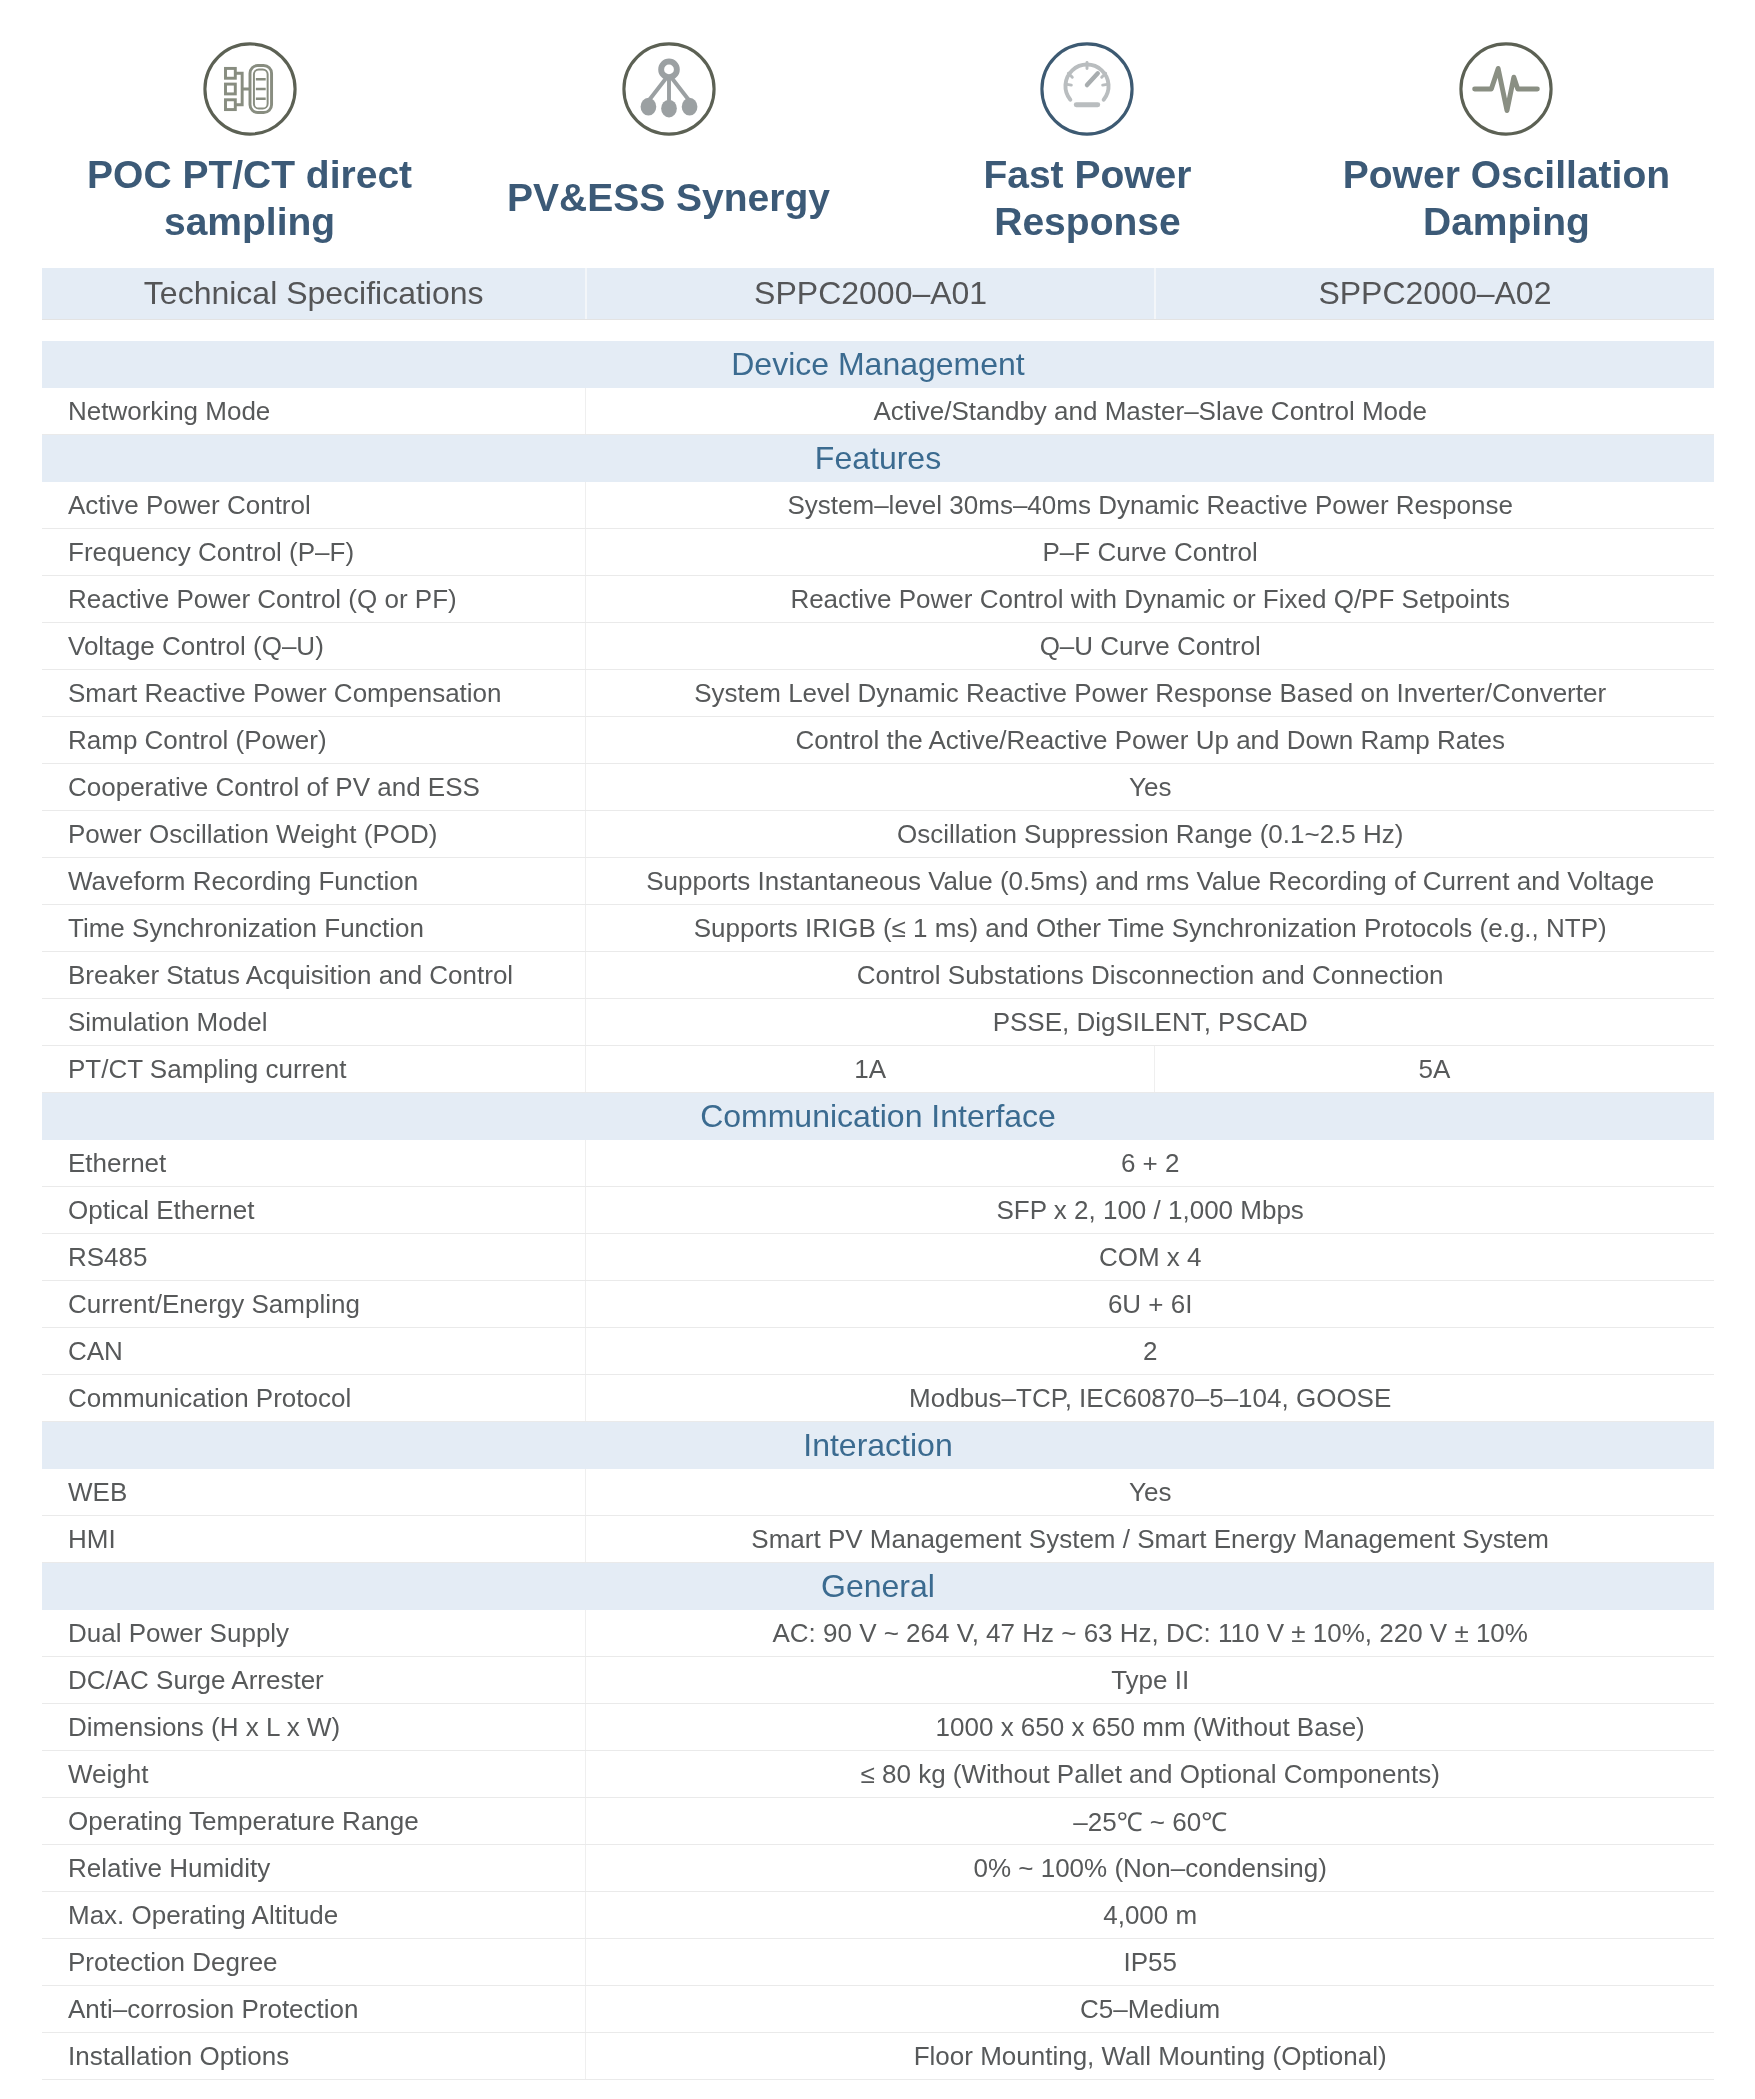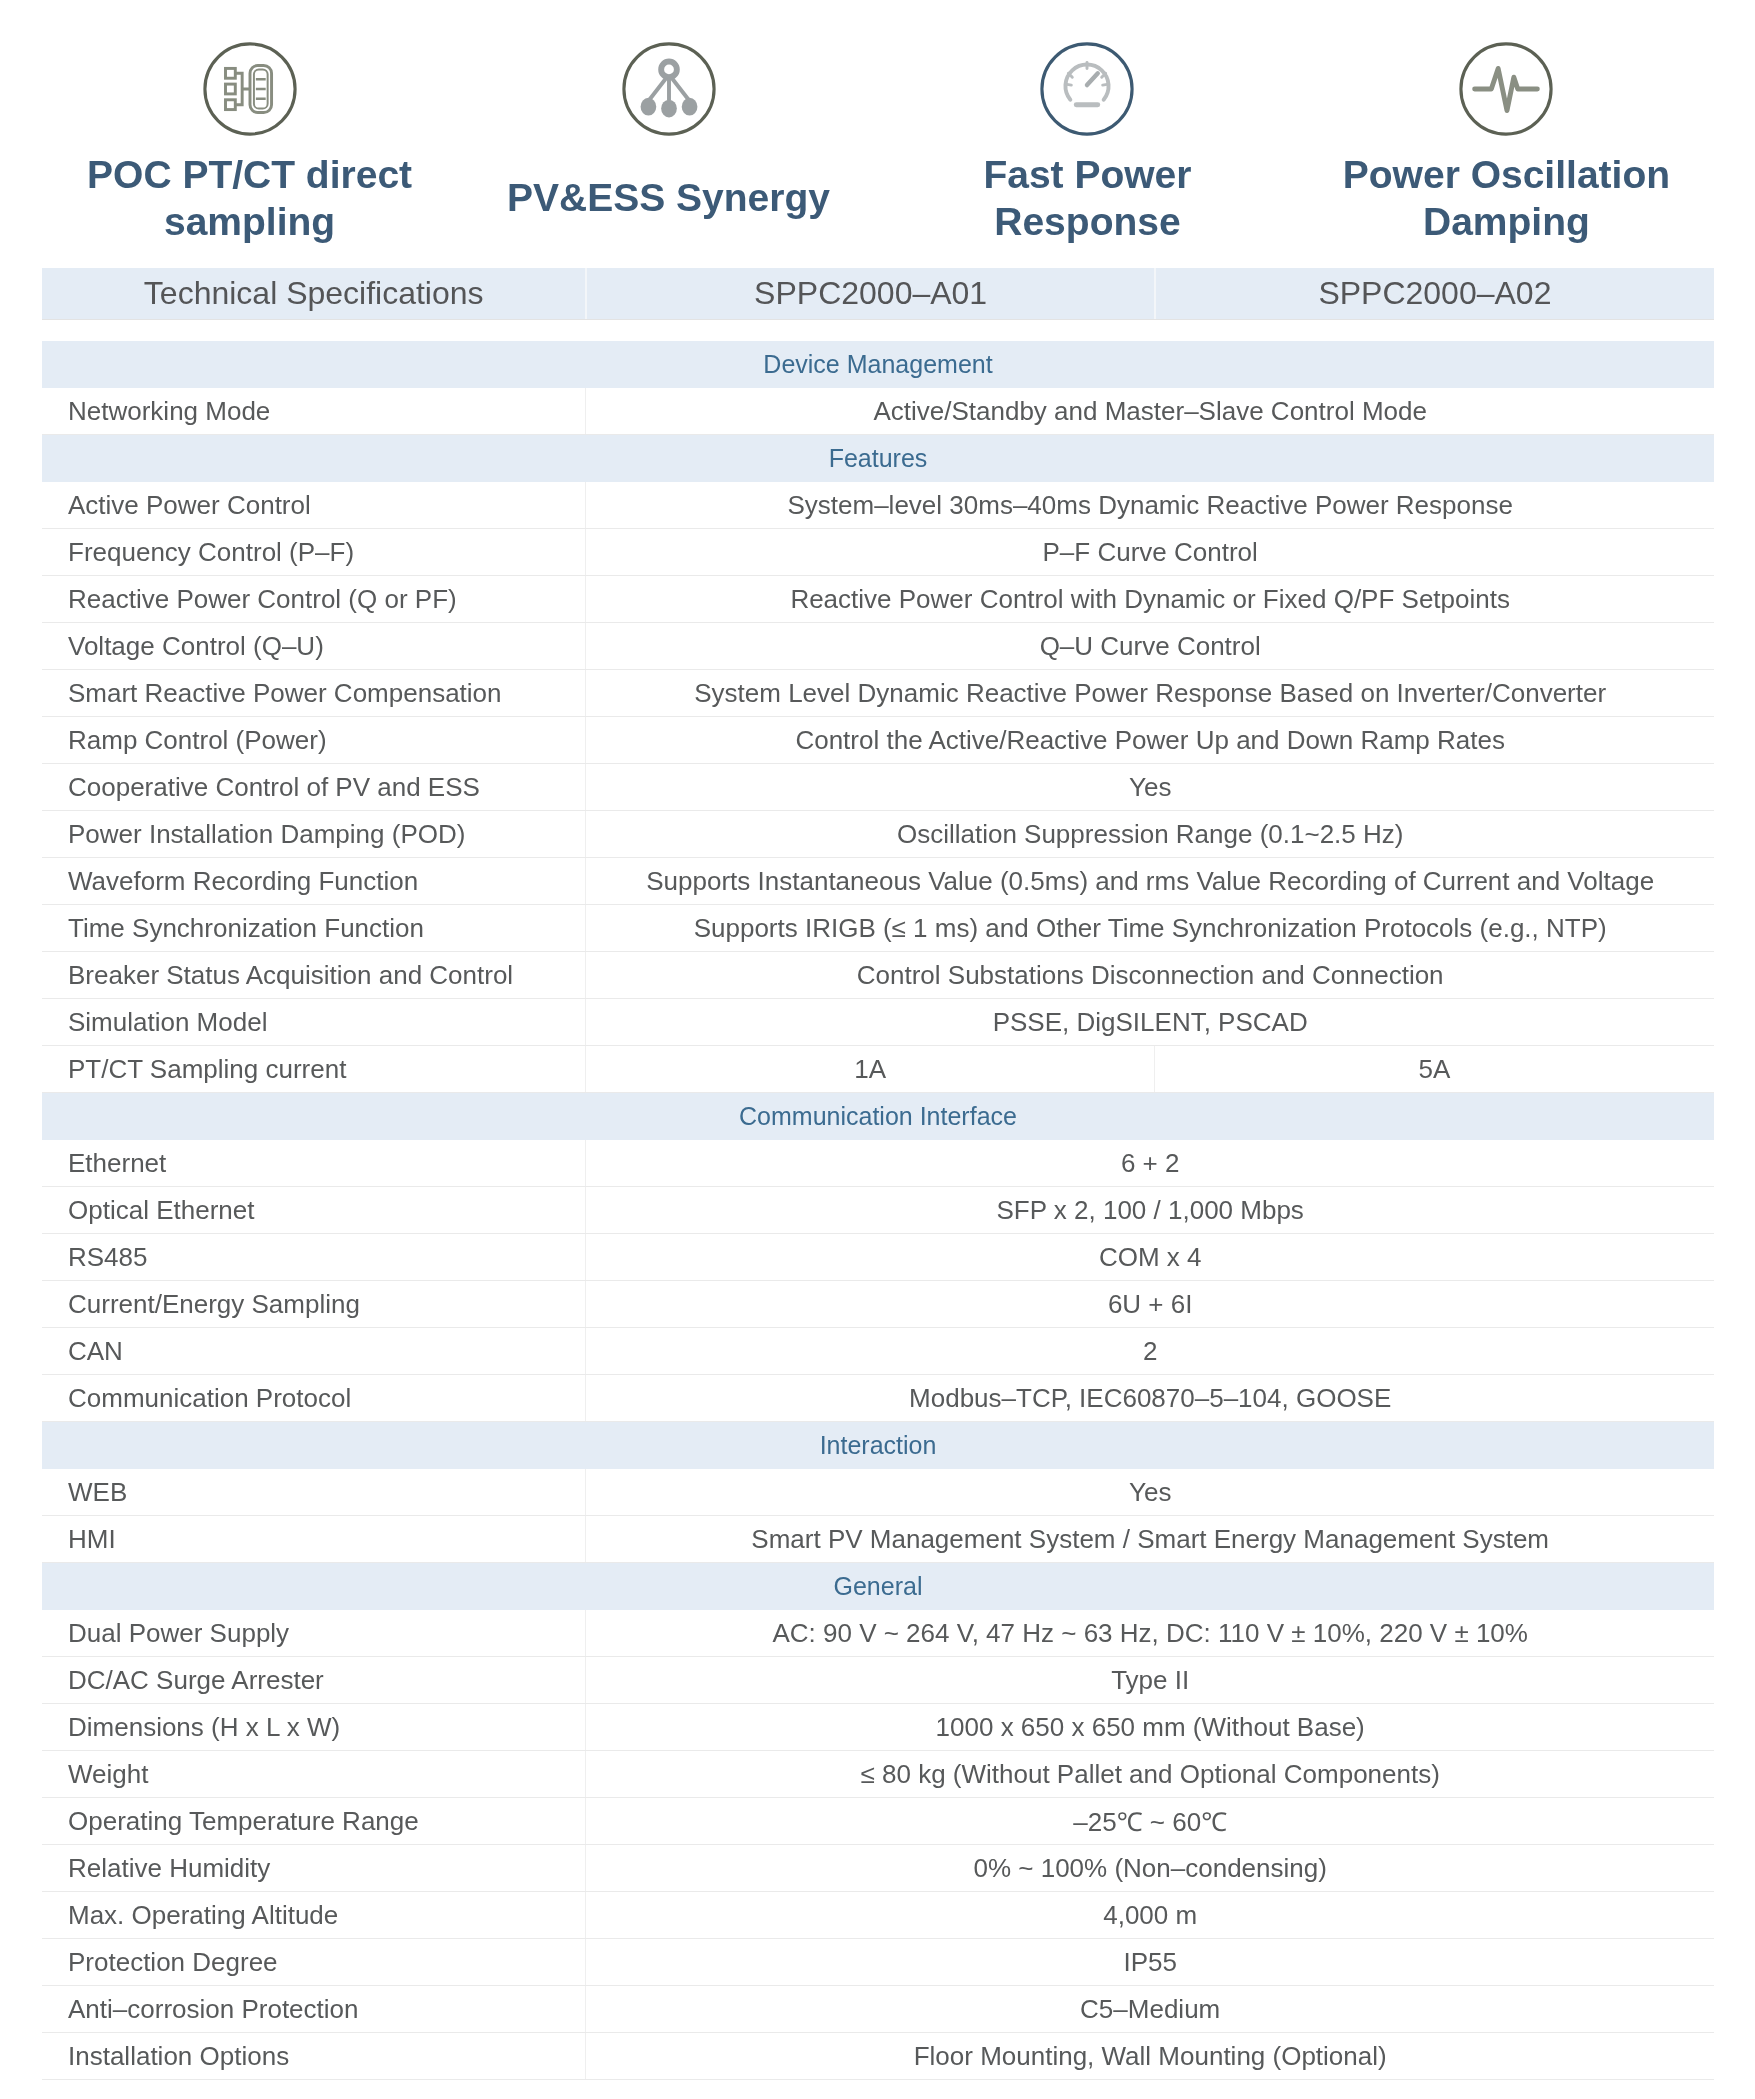--- a/index.html
+++ b/index.html
@@ -31,21 +31,21 @@
     font-size:32px; color:#545557;
   }
   .spec-header .hcell { display:flex; align-items:center; justify-content:center; }
   .spec-header .hcell + .hcell { border-left:2.6px solid #f3f6f9; }
 
   .table-gap { height:21px; background:#ffffff; }
 
   .section-header {
     height:47px; background:#e4ecf5;
     display:flex; align-items:center; justify-content:center;
-    font-size:25px; color:#3b6b90;
+    font-size:32px; color:#3b6b90;
   }
   .row {
     display:grid; grid-template-columns:32.5% 67.5%;
     height:46px; border-bottom:1.8px solid #eaeaea;
     font-size:26px; color:#57595a; background:#ffffff;
   }
   .row.split { grid-template-columns:32.5% 34% 33.5%; }
   .row .label { display:flex; align-items:center; padding-left:26px;text-align:center; }
   .row .value {
     display:flex; align-items:center; justify-content:center;
@@ -163,21 +163,21 @@
   </div>
       <div class="row">
     <div class="label">Ramp Control (Power)</div>
     <div class="value">Control the Active/Reactive Power Up and Down Ramp Rates</div>
   </div>
       <div class="row">
     <div class="label">Cooperative Control of PV and ESS</div>
     <div class="value">Yes</div>
   </div>
       <div class="row">
-    <div class="label">Power Installation Damping (POD)</div>
+    <div class="label">Power Oscillation Weight (POD)</div>
     <div class="value">Oscillation Suppression Range (0.1~2.5 Hz)</div>
   </div>
       <div class="row">
     <div class="label">Waveform Recording Function</div>
     <div class="value">Supports Instantaneous Value (0.5ms) and rms Value Recording of Current and Voltage</div>
   </div>
       <div class="row">
     <div class="label">Time Synchronization Function</div>
     <div class="value">Supports IRIGB (≤ 1 ms) and Other Time Synchronization Protocols (e.g., NTP)</div>
   </div>

